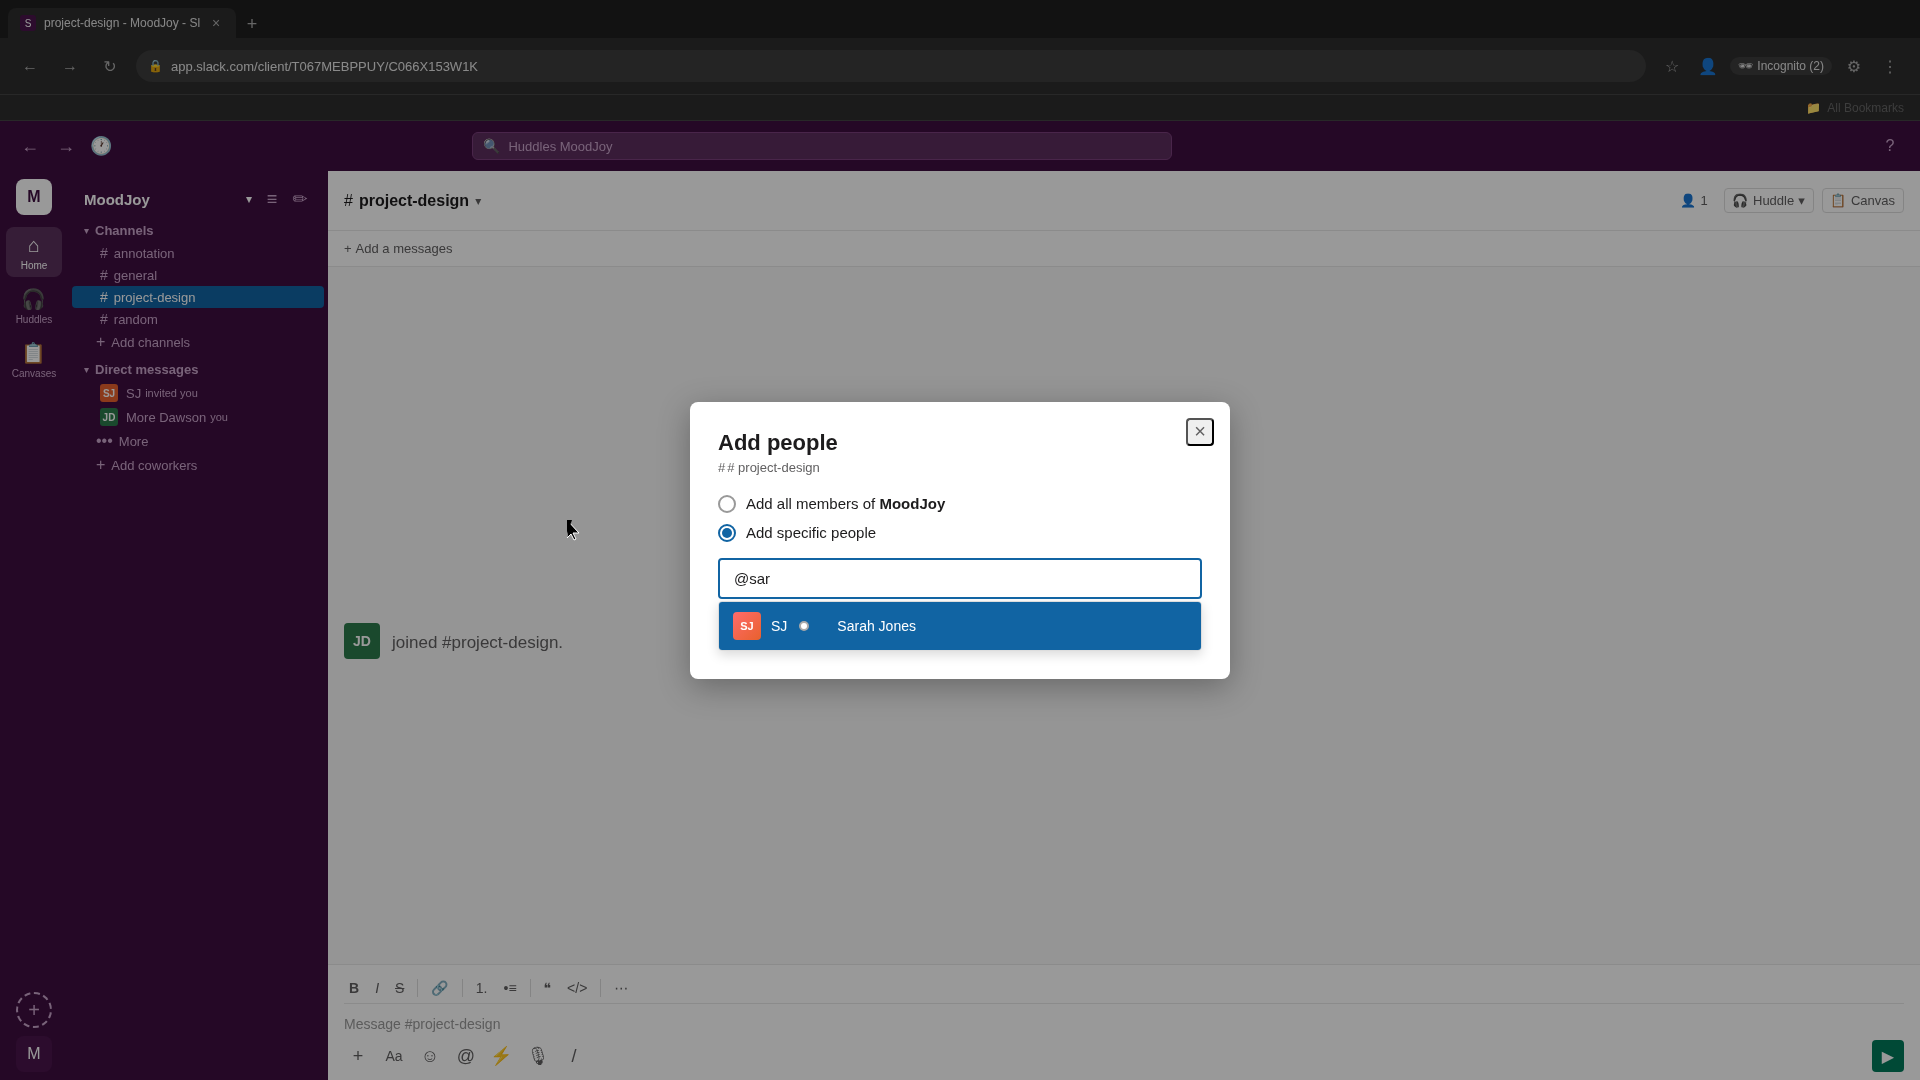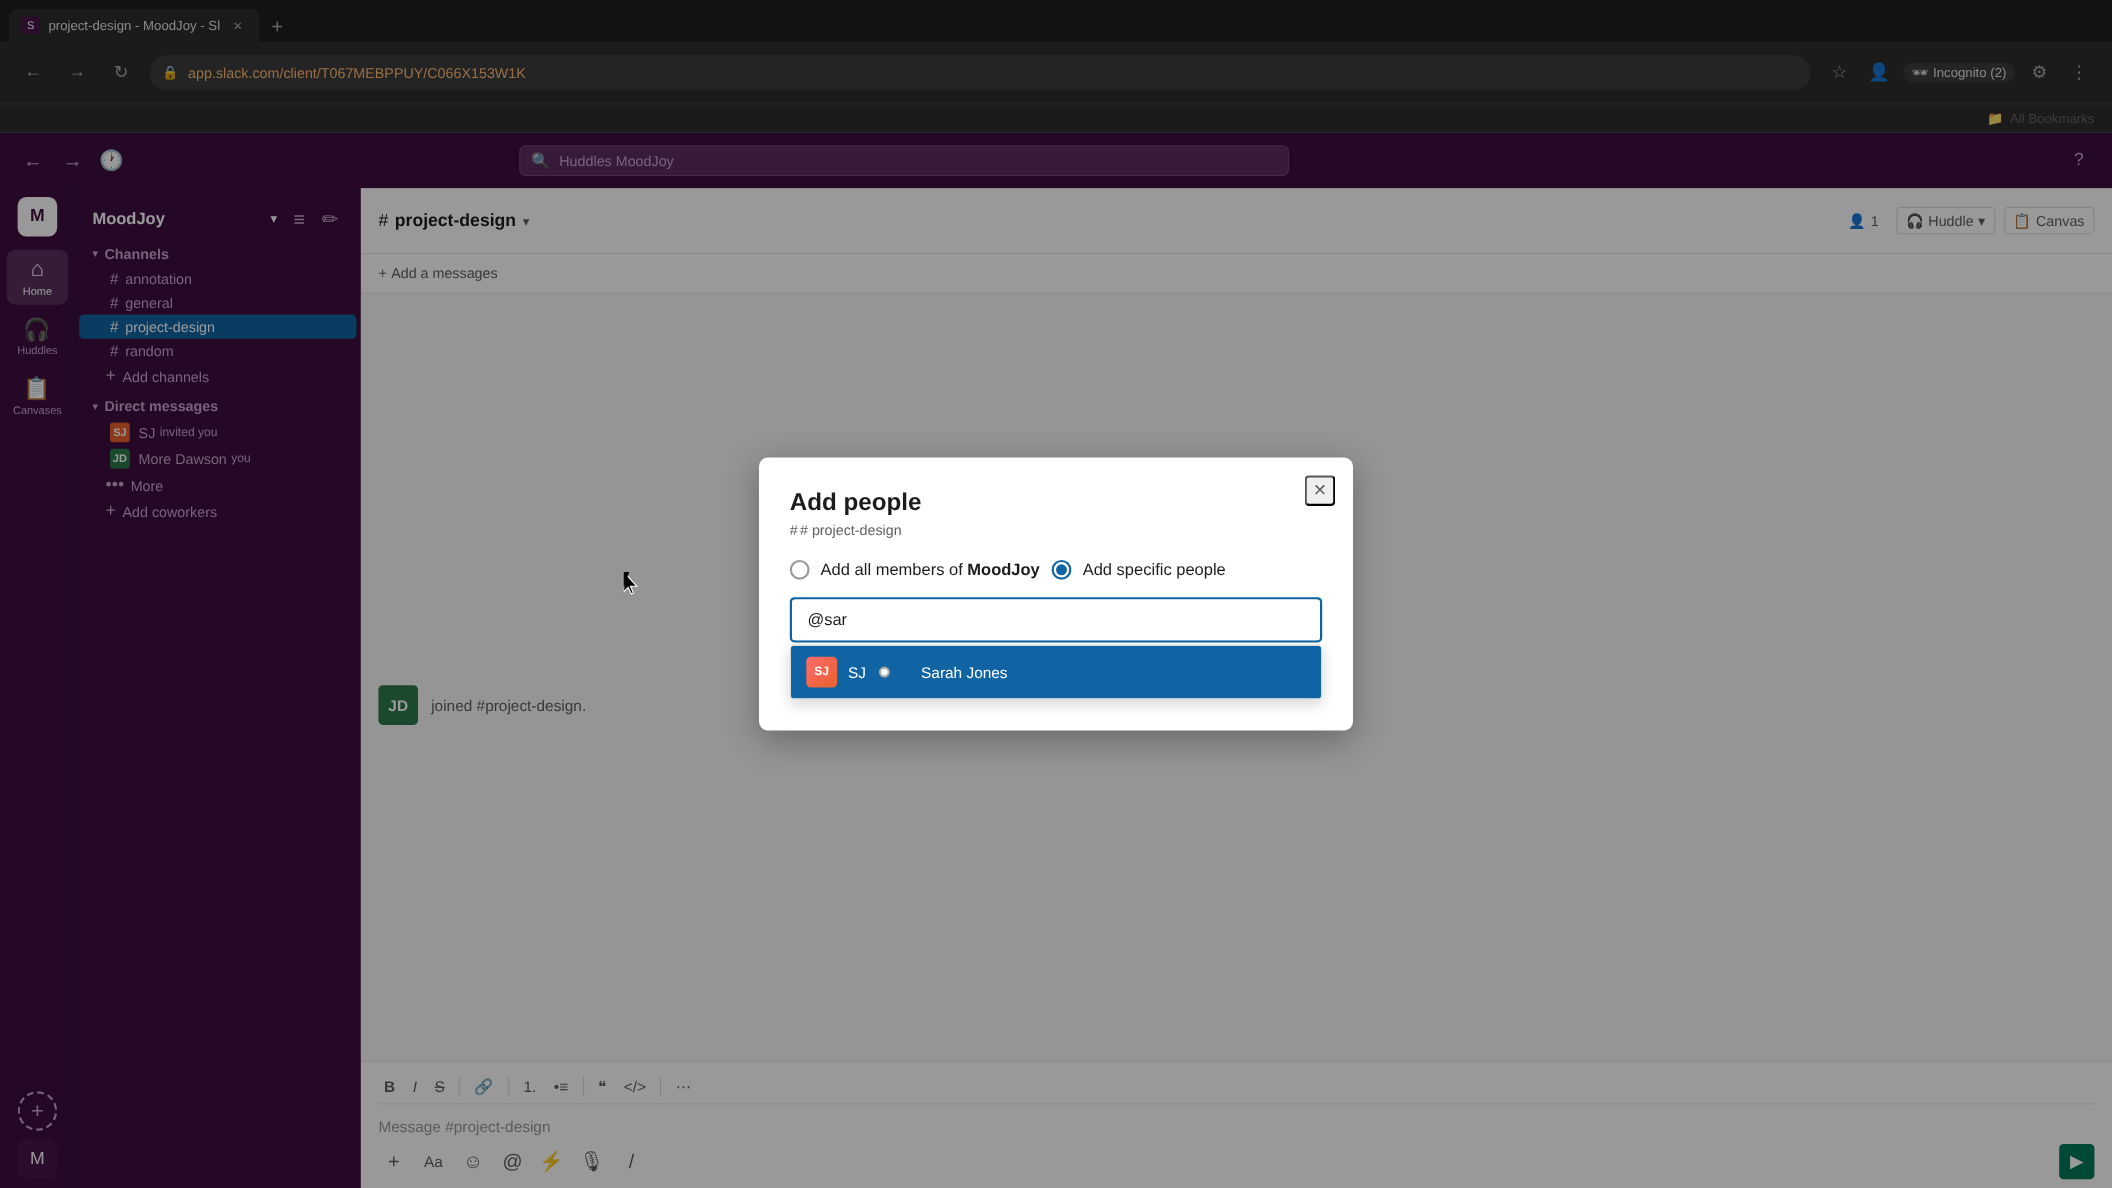--- a/index.html
+++ b/index.html
@@ -10,21 +10,21 @@
     .browser-tab-bar { background: #1e1e1e; height: 38px; display: flex; align-items: flex-end; padding: 0 8px; gap: 2px; }
     .browser-tab { background: #2d2d2d; border-radius: 8px 8px 0 0; padding: 0 12px; height: 30px; display: flex; align-items: center; gap: 8px; min-width: 200px; }
     .browser-tab .tab-icon { width: 16px; height: 16px; background: #4a154b; border-radius: 3px; display: flex; align-items: center; justify-content: center; color: white; font-size: 10px; flex-shrink: 0; }
     .browser-tab .tab-title { color: #e0e0e0; font-size: 12px; flex: 1; overflow: hidden; text-overflow: ellipsis; white-space: nowrap; }
     .browser-tab .tab-close { color: #aaa; font-size: 14px; cursor: pointer; width: 16px; height: 16px; display: flex; align-items: center; justify-content: center; border-radius: 50%; }
     .new-tab-btn { width: 28px; height: 28px; display: flex; align-items: center; justify-content: center; color: #aaa; font-size: 18px; cursor: pointer; border-radius: 50%; }
     .browser-nav { background: #2d2d2d; height: 57px; display: flex; align-items: center; padding: 0 16px; gap: 12px; border-bottom: 1px solid #444; }
     .nav-btn { width: 28px; height: 28px; display: flex; align-items: center; justify-content: center; color: #aaa; font-size: 16px; cursor: pointer; border-radius: 50%; }
     .address-bar { flex: 1; background: #3c3c3c; border-radius: 20px; height: 32px; display: flex; align-items: center; padding: 0 12px; gap: 8px; }
     .address-bar .lock-icon { color: #aaa; font-size: 12px; }
-    .address-bar .url { color: #fdba74; font-size: 13px; flex: 1; }
+    .address-bar .url { color: #e5e5e5; font-size: 13px; flex: 1; }
     .nav-actions { display: flex; align-items: center; gap: 8px; }
     .nav-action-btn { color: #aaa; font-size: 16px; cursor: pointer; width: 28px; height: 28px; display: flex; align-items: center; justify-content: center; border-radius: 50%; }
     .incognito-badge { background: #3c3c3c; border-radius: 12px; padding: 2px 8px; color: #e0e0e0; font-size: 12px; display: flex; align-items: center; gap: 4px; }
 
     
     .bookmarks-bar { background: #2d2d2d; height: 36px; display: flex; align-items: center; padding: 0 16px; border-bottom: 1px solid #444; }
     .bookmarks-divider { color: #666; margin-left: auto; font-size: 12px; display: flex; align-items: center; gap: 6px; }
 
     
     .app { display: flex; flex-direction: column; height: calc(1080px - 95px); background: #1a1d21; }
@@ -104,32 +104,32 @@
     .toolbar-btn { color: #616061; font-size: 14px; cursor: pointer; padding: 3px 5px; border-radius: 3px; }
     .toolbar-separator { width: 1px; height: 18px; background: #ddd; margin: 0 2px; }
     .message-input { color: #1d1c1d; font-size: 14px; padding: 4px 0; min-height: 24px; display: flex; align-items: flex-end; color: #999; }
     .message-input-actions { display: flex; align-items: center; gap: 8px; margin-top: 4px; }
     .message-action-btn { color: #616061; font-size: 18px; cursor: pointer; width: 28px; height: 28px; display: flex; align-items: center; justify-content: center; border-radius: 4px; }
     .message-send-btn { margin-left: auto; width: 32px; height: 32px; background: #007a5a; border-radius: 4px; display: flex; align-items: center; justify-content: center; color: white; cursor: pointer; }
 
     
     .join-message { display: flex; align-items: flex-start; gap: 12px; padding: 8px 0; }
     .join-avatar { width: 36px; height: 36px; border-radius: 4px; background: #4a154b; display: flex; align-items: center; justify-content: center; color: white; font-size: 14px; font-weight: bold; flex-shrink: 0; }
-    .join-text { color: #616061; font-size: 14px; }
+    .join-text { color: #616061; font-size: 17px; }
 
     
     .overlay { position: absolute; top: 0; left: 0; right: 0; bottom: 0; background: rgba(0,0,0,0.4); z-index: 100; display: flex; align-items: center; justify-content: center; }
 
     
     .modal { background: white; border-radius: 8px; width: 540px; padding: 28px; position: relative; box-shadow: 0 8px 32px rgba(0,0,0,0.3); }
     .modal-title { font-size: 22px; font-weight: 700; color: #1d1c1d; margin-bottom: 4px; }
     .modal-subtitle { font-size: 13px; color: #616061; margin-bottom: 20px; display: flex; align-items: center; gap: 4px; }
     .modal-close { position: absolute; top: 16px; right: 16px; width: 28px; height: 28px; display: flex; align-items: center; justify-content: center; cursor: pointer; color: #616061; font-size: 20px; border-radius: 4px; }
 
-    .radio-group { display: flex; flex-direction: row; gap: 11px; margin-bottom: 16px; }
+    .radio-group { display: flex; flex-direction: column; gap: 11px; margin-bottom: 16px; }
     .radio-option { display: flex; align-items: center; gap: 10px; cursor: pointer; }
     .radio-btn { width: 18px; height: 18px; border-radius: 50%; border: 2px solid #999; display: flex; align-items: center; justify-content: center; flex-shrink: 0; }
     .radio-btn.selected { border-color: #1164a3; }
     .radio-btn.selected::after { content: ''; width: 10px; height: 10px; border-radius: 50%; background: #1164a3; }
     .radio-label { font-size: 15px; color: #1d1c1d; }
     .radio-label strong { font-weight: 700; }
 
     .search-input-wrapper { border: 2px solid #1164a3; border-radius: 4px; padding: 0; overflow: visible; position: relative; }
     .search-input-field { width: 100%; border: none; outline: none; padding: 10px 14px; font-size: 15px; color: #1d1c1d; border-radius: 4px; }
     .search-input-field::placeholder { color: #999; }

